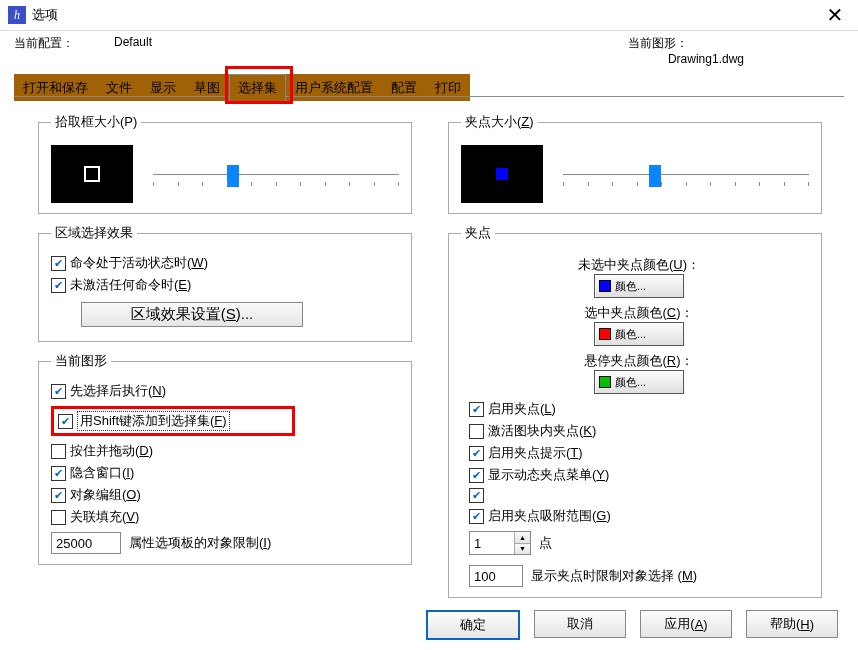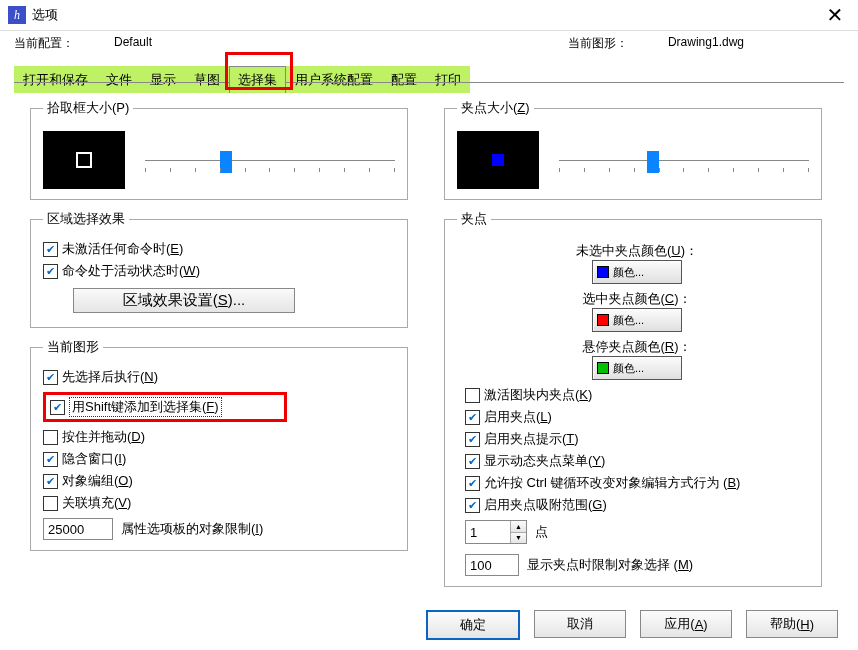--- a/index.html
+++ b/index.html
@@ -46,36 +46,36 @@
 
   
   .info-line {
     display: flex;
     padding: 4px 14px 4px 14px;
     font-size: 12px;
   }
   .info-line .pair { display: flex; }
   .info-line .value { margin-left: 40px; text-align: center; }
   .info-line .spacer { flex: 1; }
-  .info-line .second { margin-left: 62px; }
+  .info-line .second { margin-left: 62px; flex-direction: column; }
 
   
   .tabstrip {
     display: flex;
     align-items: flex-end;
     padding: 0 14px;
     position: relative;
   }
   .tabstrip .tab {
     padding: 4px 8px;
     border: 1px solid transparent;
     border-bottom: none;
     position: relative;
-    top: 10px;
-    background: #bef264;
+    top: 4px;
+    background: #a16207;
   }
   .tabstrip .tab.selected {
     border-color: #888;
     z-index: 2;
   }
   .tabstrip::after {
     content: "";
     position: absolute;
     left: 14px;
     right: 14px;
@@ -91,20 +91,21 @@
     height: 32px;
     pointer-events: none;
     z-index: 3;
   }
 
   
   .content {
     display: flex;
     padding: 10px 36px 0 30px;
     gap: 36px;
+    margin-left: 8px;
   }
   .col { flex: 1; min-width: 0; }
 
   fieldset {
     border: 1px solid #aaa;
     margin: 6px 0 10px 0;
     padding: 8px 12px 10px 12px;
   }
   legend {
     padding: 0 4px;
@@ -369,25 +370,25 @@
               <span></span>
             </div>
         </div>
       </div>
     </fieldset>
 
     <fieldset>
       <legend>区域选择效果</legend>
       <div class="check-row">
         <span class="chk checked"></span>
+        <span>命令处于活动状态时(<u>W</u>)</span>
+      </div>
+      <div class="check-row">
+        <span class="chk checked"></span>
         <span>未激活任何命令时(<u>E</u>)</span>
-      </div>
-      <div class="check-row">
-        <span class="chk checked"></span>
-        <span>命令处于活动状态时(<u>W</u>)</span>
       </div>
       <div class="wide-button">区域效果设置(<u>S</u>)...</div>
     </fieldset>
 
     <fieldset>
       <legend>当前图形</legend>
 
       <div class="check-row">
         <span class="chk checked"></span>
         <span>先选择后执行(<u>N</u>)</span>
@@ -470,38 +471,37 @@
       </div>
       <div class="color-row ml-indent">
         <span class="lbl">悬停夹点颜色(<u>R</u>)：</span>
         <div class="color-button">
           <span class="sw" style="background:#00c000"></span>
           <span class="lbltxt">颜色...</span>
         </div>
       </div>
 
       <div class="check-row ml-indent">
+        <span class="chk checked"></span>
+        <span>启用夹点(<u>L</u>)</span>
+      </div>
+      <div class="check-row ml-indent">
         <span class="chk"></span>
         <span>激活图块内夹点(<u>K</u>)</span>
       </div>
       <div class="check-row ml-indent">
         <span class="chk checked"></span>
-        <span>启用夹点(<u>L</u>)</span>
+        <span>启用夹点提示(<u>T</u>)</span>
       </div>
       <div class="check-row ml-indent">
         <span class="chk checked"></span>
-        <span>启用夹点提示(<u>T</u>)</span>
+        <span>显示动态夹点菜单(<u>Y</u>)</span>
       </div>
       <div class="check-row ml-indent">
         <span class="chk checked"></span>
-        <span>显示动态夹点菜单(<u>Y</u>)</span>
-      </div>
-      <div class="check-row ml-indent">
-        <span class="chk checked"></span>
-        <span>允许按 Ctrl 键循环改变对象编辑方式行为 (<u>B</u>)</span>
       </div>
       <div class="check-row ml-indent">
         <span class="chk checked"></span>
         <span>启用夹点吸附范围(<u>G</u>)</span>
       </div>
 
       <div class="row ml-indent" style="margin-top:6px;">
         <div class="spinbox">
           <input value="1" style="">
           <div class="btns">

